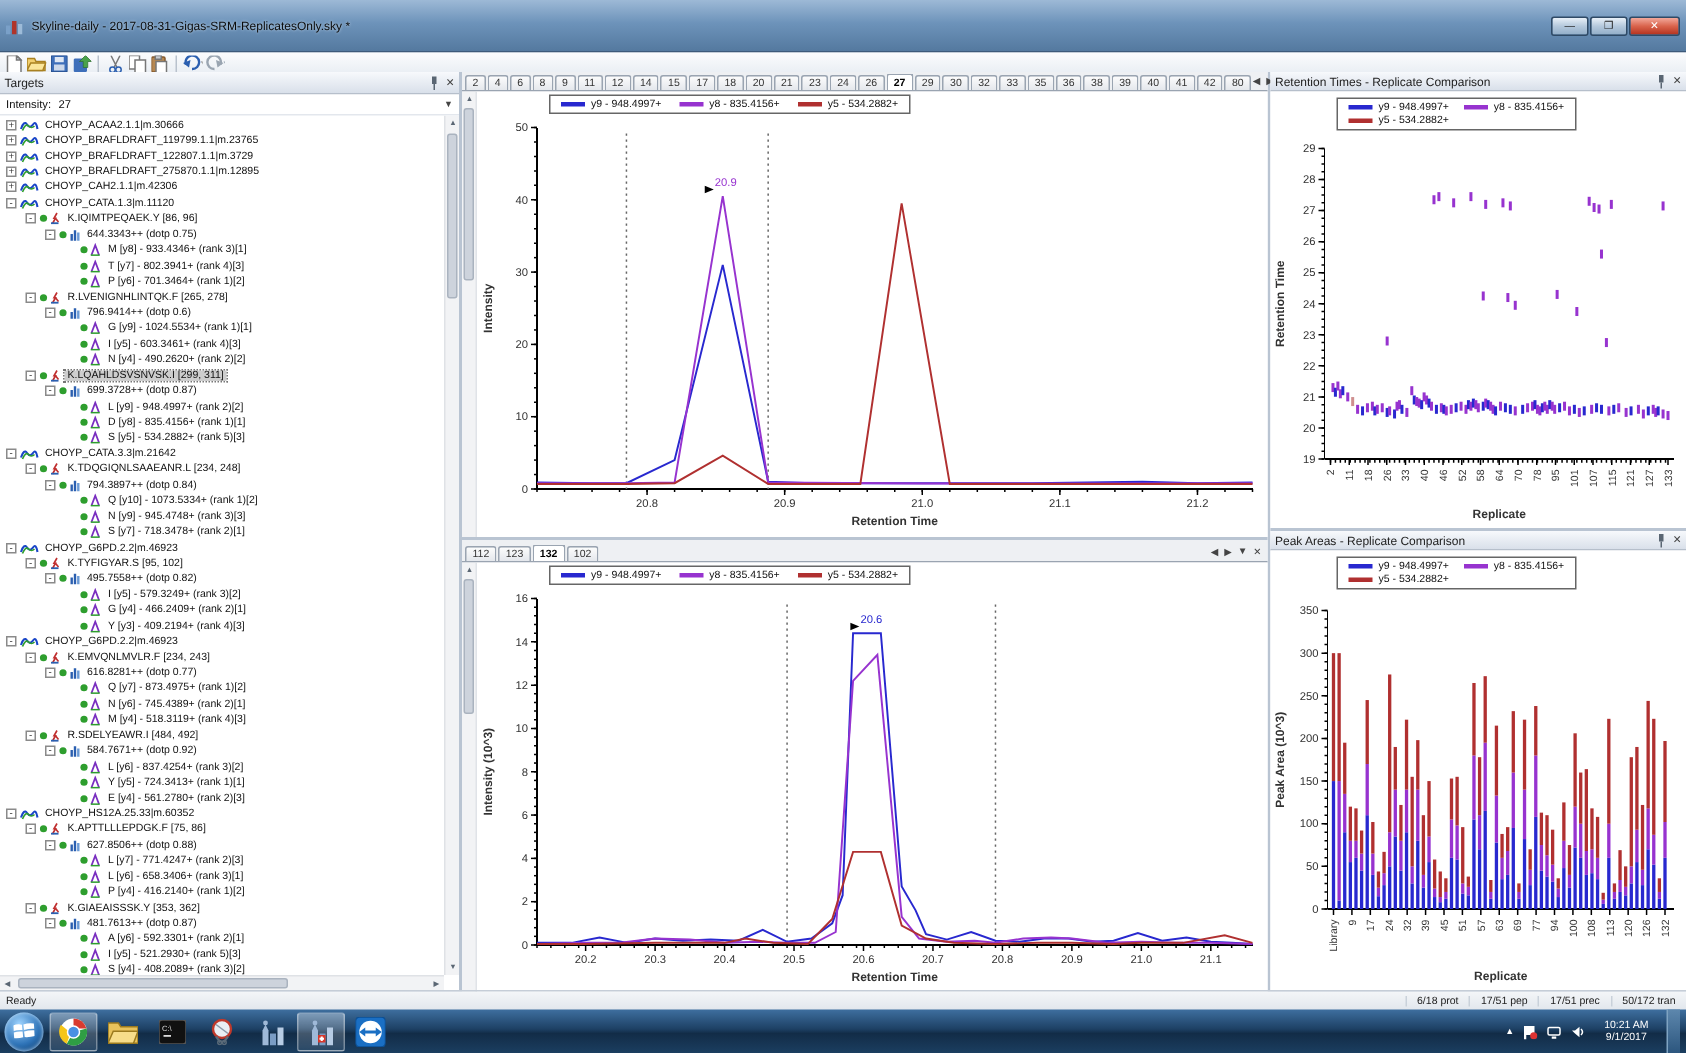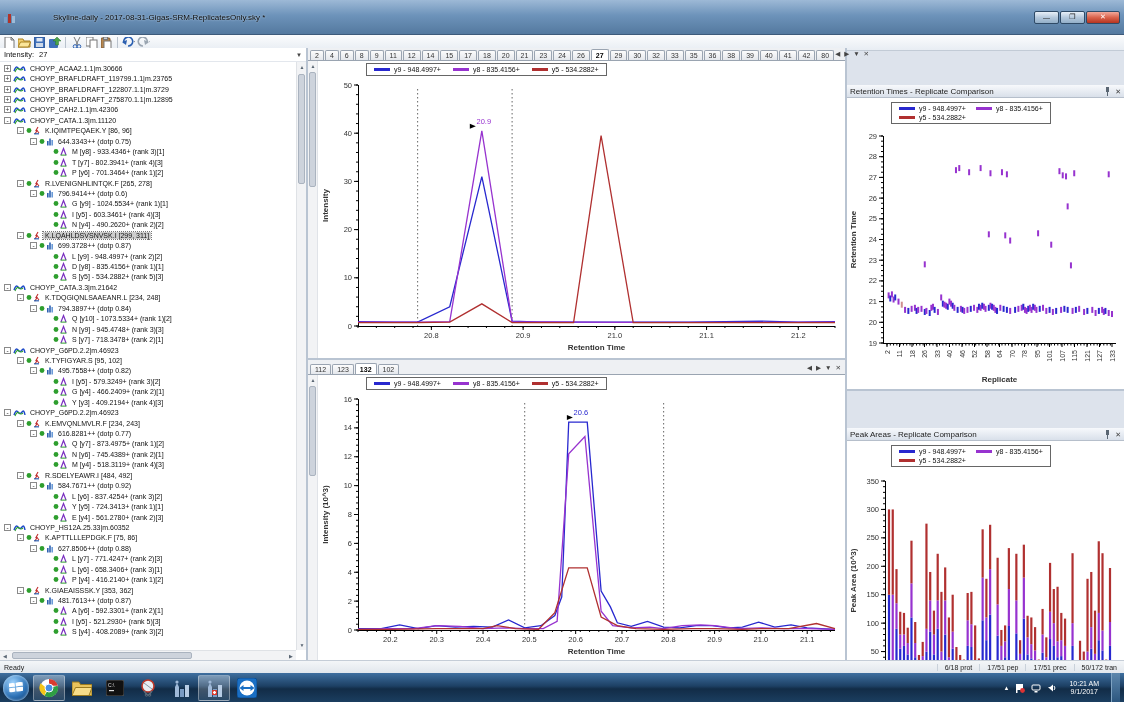--- a/index.html
+++ b/index.html
@@ -1,21 +1,21 @@
 <!DOCTYPE html>
 <html><head>
 <meta charset="utf-8">
 <style>
   * { margin:0; padding:0; box-sizing:border-box; }
   html,body { background:#000; }
   #app { position:relative; width:1124px; height:702px; overflow:hidden;
          font-family:"Liberation Sans", sans-serif; background:#dde3ec; font-size:8px; color:#111; }
 
   
-  .titlebar { height:17px; background:linear-gradient(#9db9d6,#6d93ba 45%,#54799f); display:flex; align-items:center; padding:17px 4px; border-bottom:1px solid #3d5a7a;gap:32px; }
+  .titlebar { height:17px; background:linear-gradient(#9db9d6,#6d93ba 45%,#54799f); display:flex; align-items:center; padding:17px 4px; border-bottom:1px solid #3d5a7a; }
   .titlebar .apptitle { font-size:8px; color:#0a0a0a; margin-left:4px; flex:0 0 auto; text-shadow:0 0 2px #cfe0ef; }
   .winbtns { margin-left:auto; display:flex; }
   .winbtn { width:25px; height:13px; border:1px solid #2f4a66; border-radius:2px; margin-left:1px;
             background:linear-gradient(#e8f0f8,#b4c8dc 50%,#93afc9); display:flex; align-items:center; justify-content:center; font-size:7px; color:#222; }
   .winbtn.close { width:34px; background:linear-gradient(#f2a99b,#d9634c 50%,#b5331f); color:#fff; }
   .menubar { height:15px; background:#f0f3f7; display:flex; align-items:center; padding-left:6px; border-bottom:1px solid #d4dae2; }
   .menubar span { padding:1px 7px; font-size:8px; color:#222; }
   .toolbar { height:16px; background:linear-gradient(#fbfcfd,#e8edf3); display:flex; align-items:center; padding-left:3px; gap:2px; border-bottom:1px solid #c2cbd6; }
   .tbico { width:13px; height:12px; display:flex; align-items:center; justify-content:center; }
   .tbsep { width:1px; height:11px; background:#b9c2cd; margin:0 2px; }
@@ -49,21 +49,21 @@
   .tabctl { margin-left:auto; display:flex; gap:4px; padding:0 4px 2px 0; font-size:6.5px; color:#444; }
   .chrombody { flex:1; display:flex; }
   .vscroll { width:10px; background:#f2f3f5; border-right:1px solid #e0e3e8; position:relative; }
   .chart { position:relative; flex:1; background:#fff; }
   .legend { position:absolute; border:1px solid #666; background:#fff; display:flex; gap:12px; padding:2px 7px; font-size:7px; align-items:center; z-index:3; }
   .legend.grid2 { display:grid; grid-template-columns:auto auto; gap:2px 10px; }
   .litem { display:flex; align-items:center; gap:4px; white-space:nowrap; }
   .lswatch { width:16px; height:3px; }
 
   .right { flex:1; display:flex; flex-direction:column; }
-  .rpanel { height:306px; display:flex; flex-direction:column; background:#fff;margin-top:37px; }
+  .rpanel { height:306px; display:flex; flex-direction:column; background:#fff; }
   .rpanel.first { border-bottom:2px solid #b9c4d2; }
 
   
   .pin { width:7px; height:9px; position:relative; }
   .pin:before { content:""; position:absolute; left:2px; top:0; width:3px; height:5px; background:#5a6673; }
   .pin:after { content:""; position:absolute; left:3px; top:5px; width:1px; height:4px; background:#5a6673; }
   .xico { font-size:7px; color:#444; line-height:7px; }
 
   
   .statusbar { position:absolute; left:0; right:0; bottom:29px; height:13px; background:linear-gradient(#f4f6f8,#e2e7ed); border-top:1px solid #c5cdd7; display:flex; align-items:center; font-size:7px; color:#222; }
@@ -166,20 +166,27 @@
           <path d="M10 6 A4.5 4.5 0 1 0 6 9" stroke="#9aa5b1" fill="none" stroke-width="1.6"></path>
           <polygon points="12,5 7,3 8,8" fill="#9aa5b1"></polygon>
           <polygon points="12,4 16,4 14,7" fill="#9aa5b1"></polygon>
         </svg>
       </span>
     </div>
 
   <div class="main">
 
     <div class="targets">
+      <div class="panelhdr">
+        <span>Targets</span>
+        <span class="hicons">
+          <span class="pin"></span>
+          <span class="xico">✕</span>
+        </span>
+      </div>
       <div class="replrow">
         <span>Intensity:</span>
         <span class="val">27</span>
         <span class="dd">▼</span>
       </div>
       <div class="treewrap">
         <div class="tree" id="tree">
             <div class="trow" style="padding-left: 4px;">
               <span class="exp">+</span>
               <span class="ticon">

